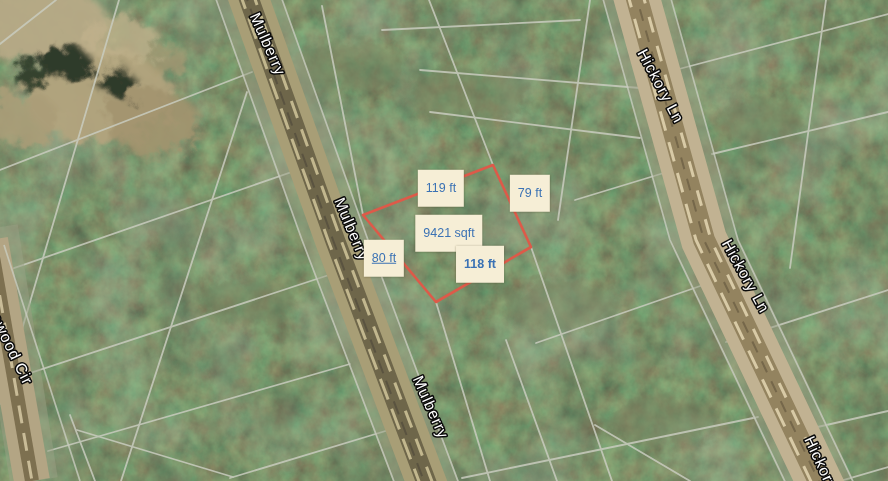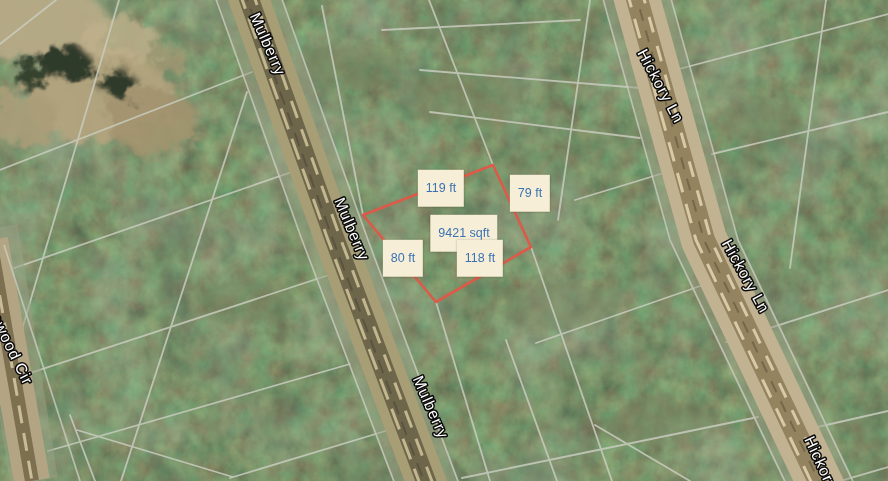--- a/index.html
+++ b/index.html
@@ -152,17 +152,17 @@
       <text class="rn" transform="translate(431,407) rotate(66)">Mulberry</text>
       <text class="rn" transform="translate(661,86) rotate(62)">Hickory Ln</text>
       <text class="rn" transform="translate(746,276) rotate(61)">Hickory Ln</text>
       <text class="rn" transform="translate(821,463) rotate(65)">Hickory</text>
       <text class="rn" transform="translate(12,349) rotate(64)">awood Cir</text>
     </g>
   </svg>
 
   <div class="mlabel" style="left:441px;top:188px;">119 ft</div>
   <div class="mlabel" style="left:530px;top:193px;">79 ft</div>
-  <div class="mlabel" style="left:464px;top:233px;">9421 sqft</div>
-  <div class="mlabel" style="left:403px;top:258px;">80 ft</div>
-  <div class="mlabel" style="left:480px;top:258px;">118 ft</div>
+  <div class="mlabel" style="left:449px;top:233px;">9421 sqft</div>
+  <div class="mlabel" style="left:384px;top:258px;text-decoration:underline;">80 ft</div>
+  <div class="mlabel" style="left:480px;top:264px;font-weight:bold;">118 ft</div>
 
 </div>
 
 </body></html>

